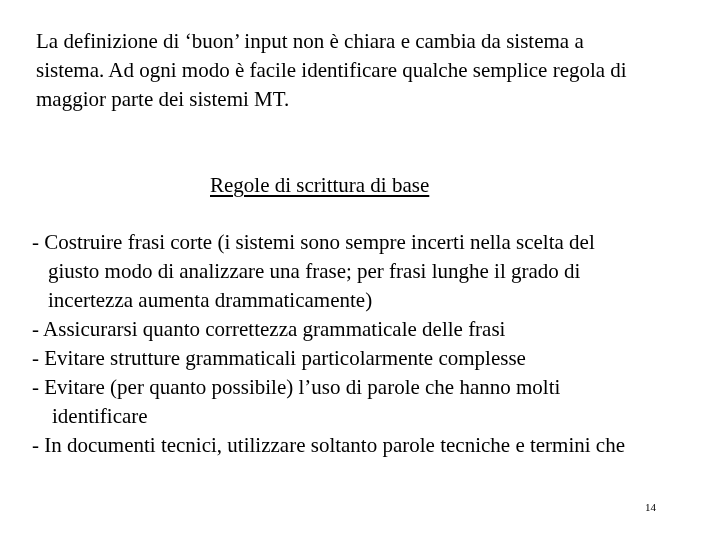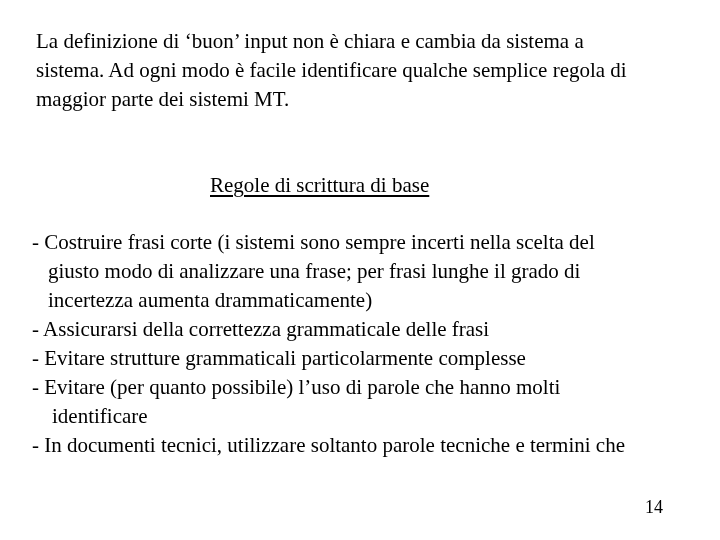--- a/index.html
+++ b/index.html
@@ -47,21 +47,21 @@
       padding-left: 16px;
       font-family: Liberation Serif, serif;
     }
     .rule .line.cont2 {
       padding-left: 20px;
     }
     .page-number {
       position: absolute;
       left: 645px;
       top: 499px;
-      font-size: 18px;
+      font-size: 11px;
       line-height: 16px;
     }
   </style>
 </head>
 <body>
 
 <div class="intro">
   <span class="line">La definizione di ‘buon’ input non è chiara e cambia da sistema a</span>
   <span class="line">sistema. Ad ogni modo è facile identificare qualche semplice regola di</span>
   <span class="line">maggior parte dei sistemi MT.</span>
@@ -69,21 +69,21 @@
 
 <div class="heading">Regole di scrittura di base</div>
 
 <div class="rules">
   <div class="rule">
     <span class="line">- Costruire frasi corte (i sistemi sono sempre incerti nella scelta del</span>
     <span class="line cont">giusto modo di analizzare una frase; per frasi lunghe il grado di</span>
     <span class="line cont">incertezza aumenta drammaticamente)</span>
   </div>
   <div class="rule">
-    <span class="line">- Assicurarsi della correttezza grammaticale delle frasi</span>
+    <span class="line">- Assicurarsi quanto correttezza grammaticale delle frasi</span>
   </div>
   <div class="rule">
     <span class="line">- Evitare strutture grammaticali particolarmente complesse</span>
   </div>
   <div class="rule">
     <span class="line">- Evitare (per quanto possibile) l’uso di parole che hanno molti</span>
     <span class="line cont2">identificare</span>
   </div>
   <div class="rule">
     <span class="line">- In documenti tecnici, utilizzare soltanto parole tecniche e termini che</span>

